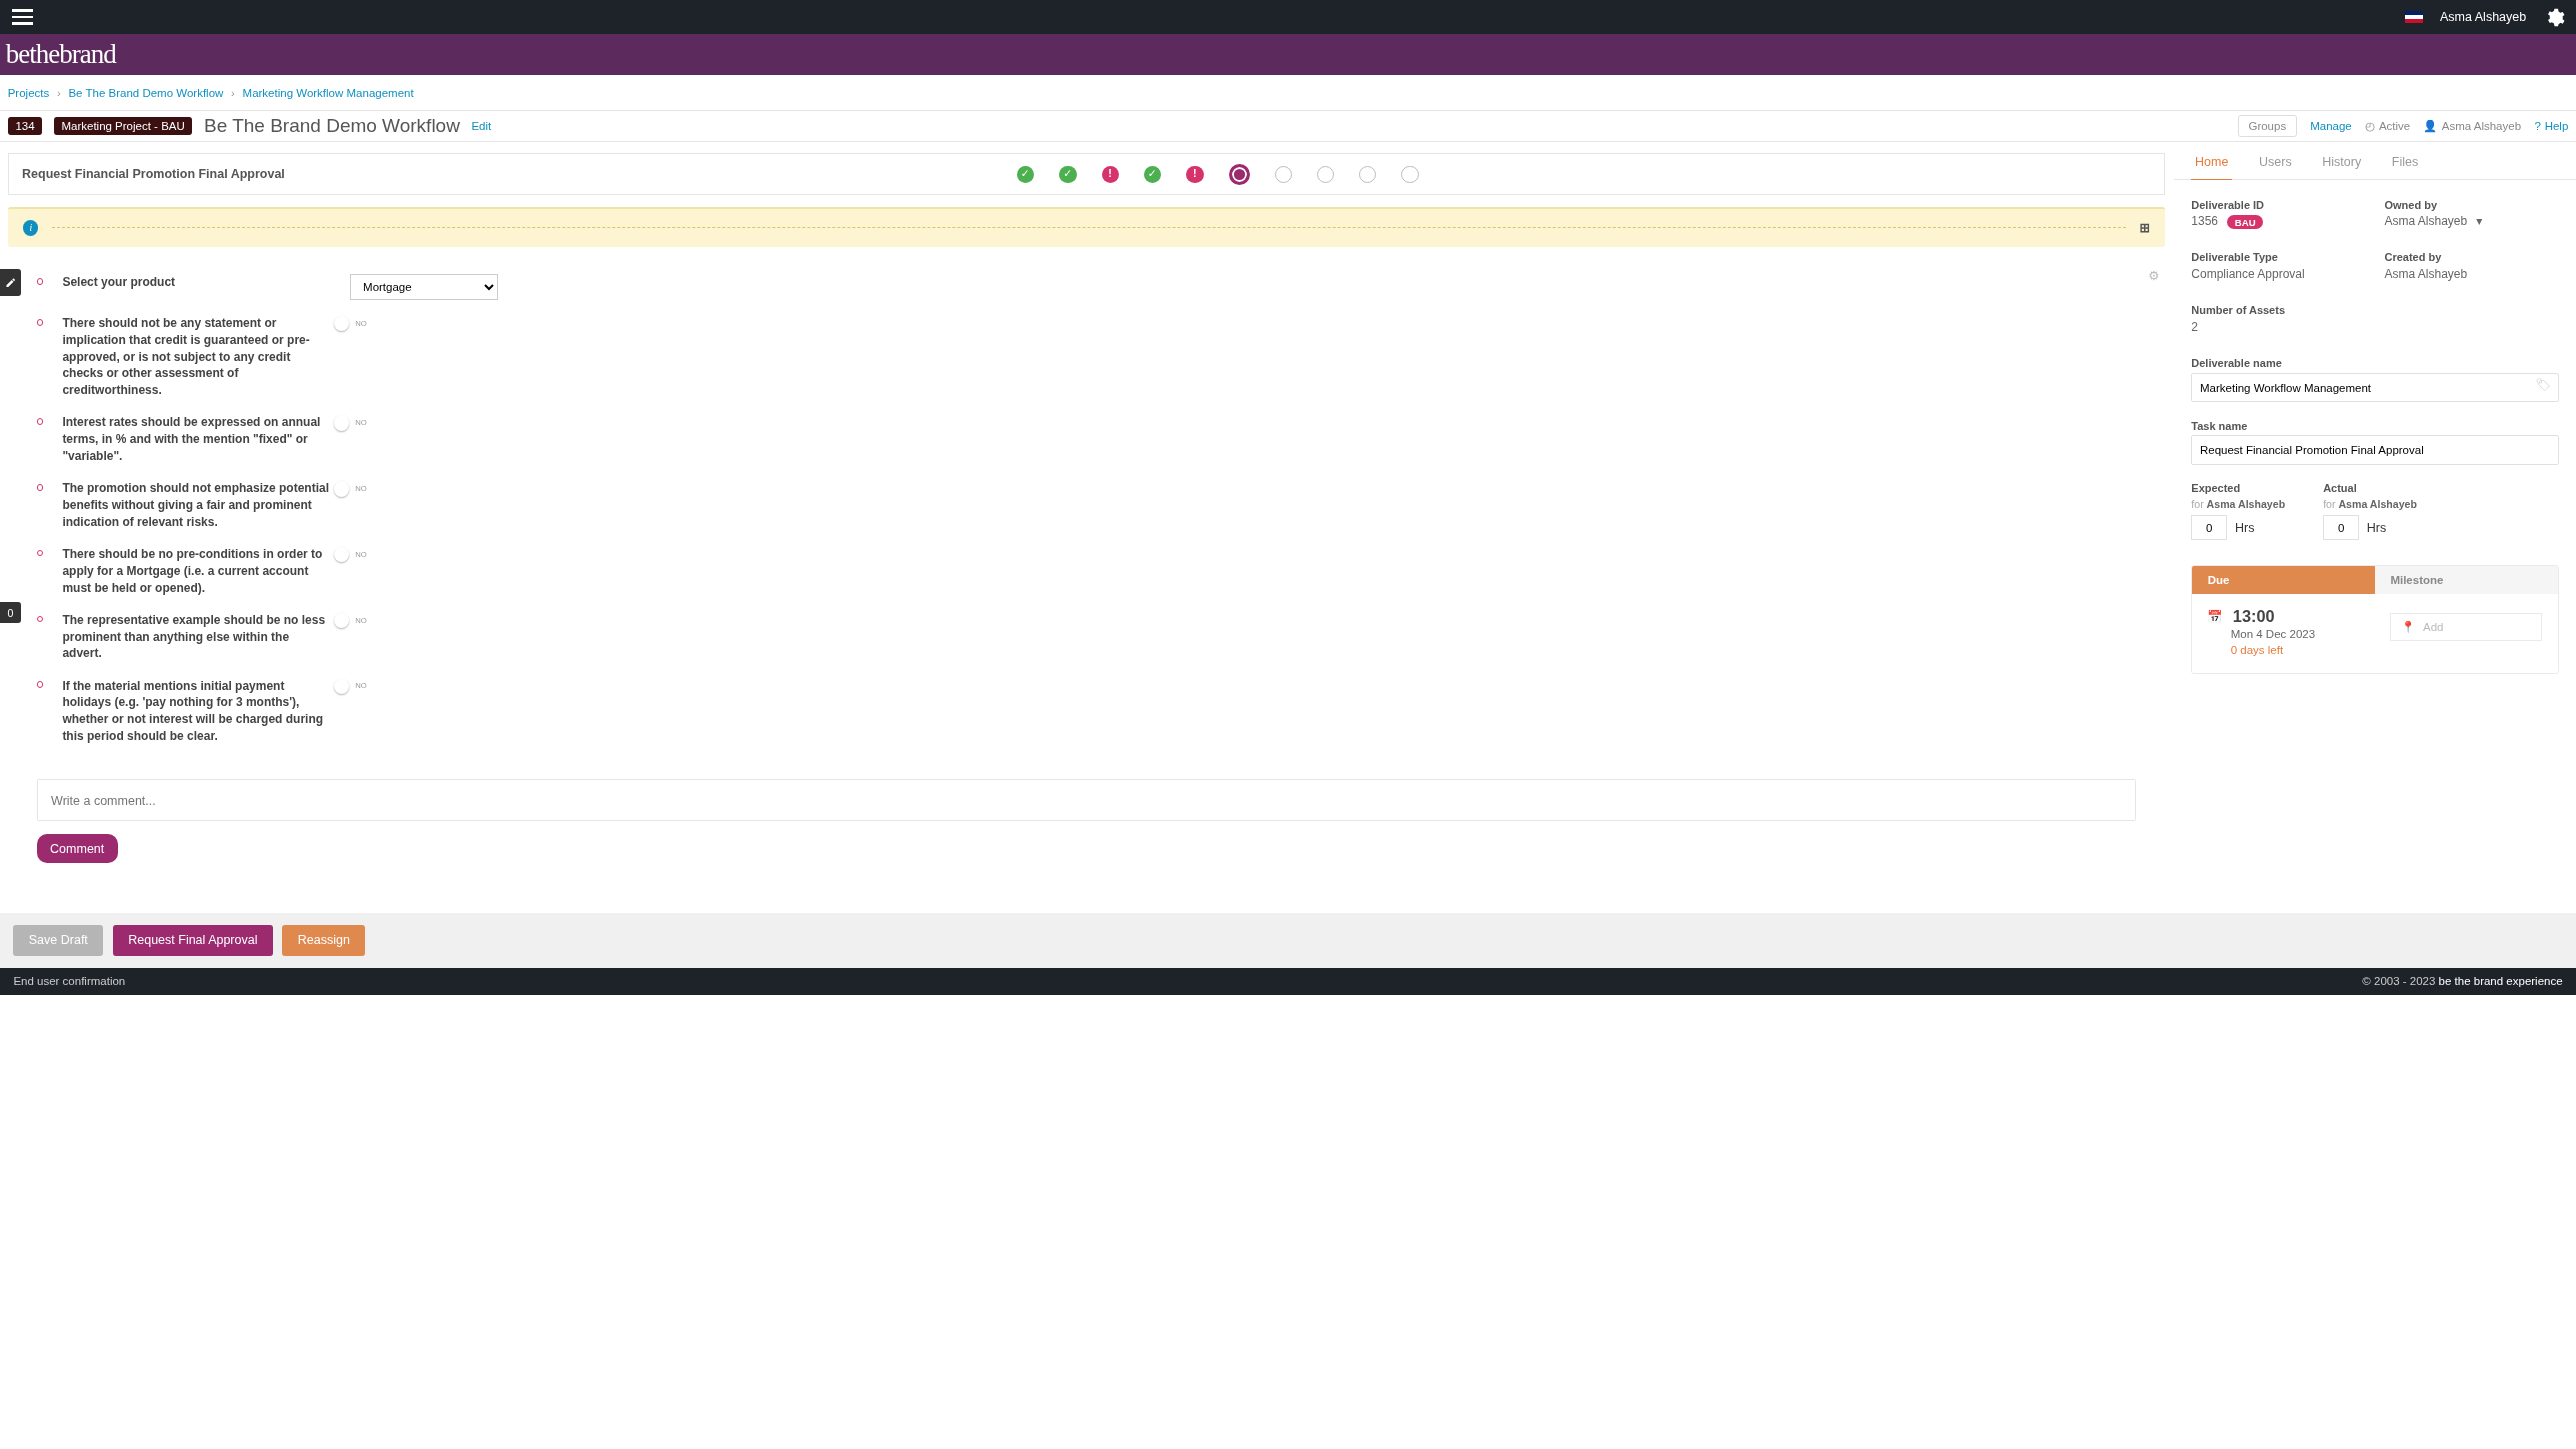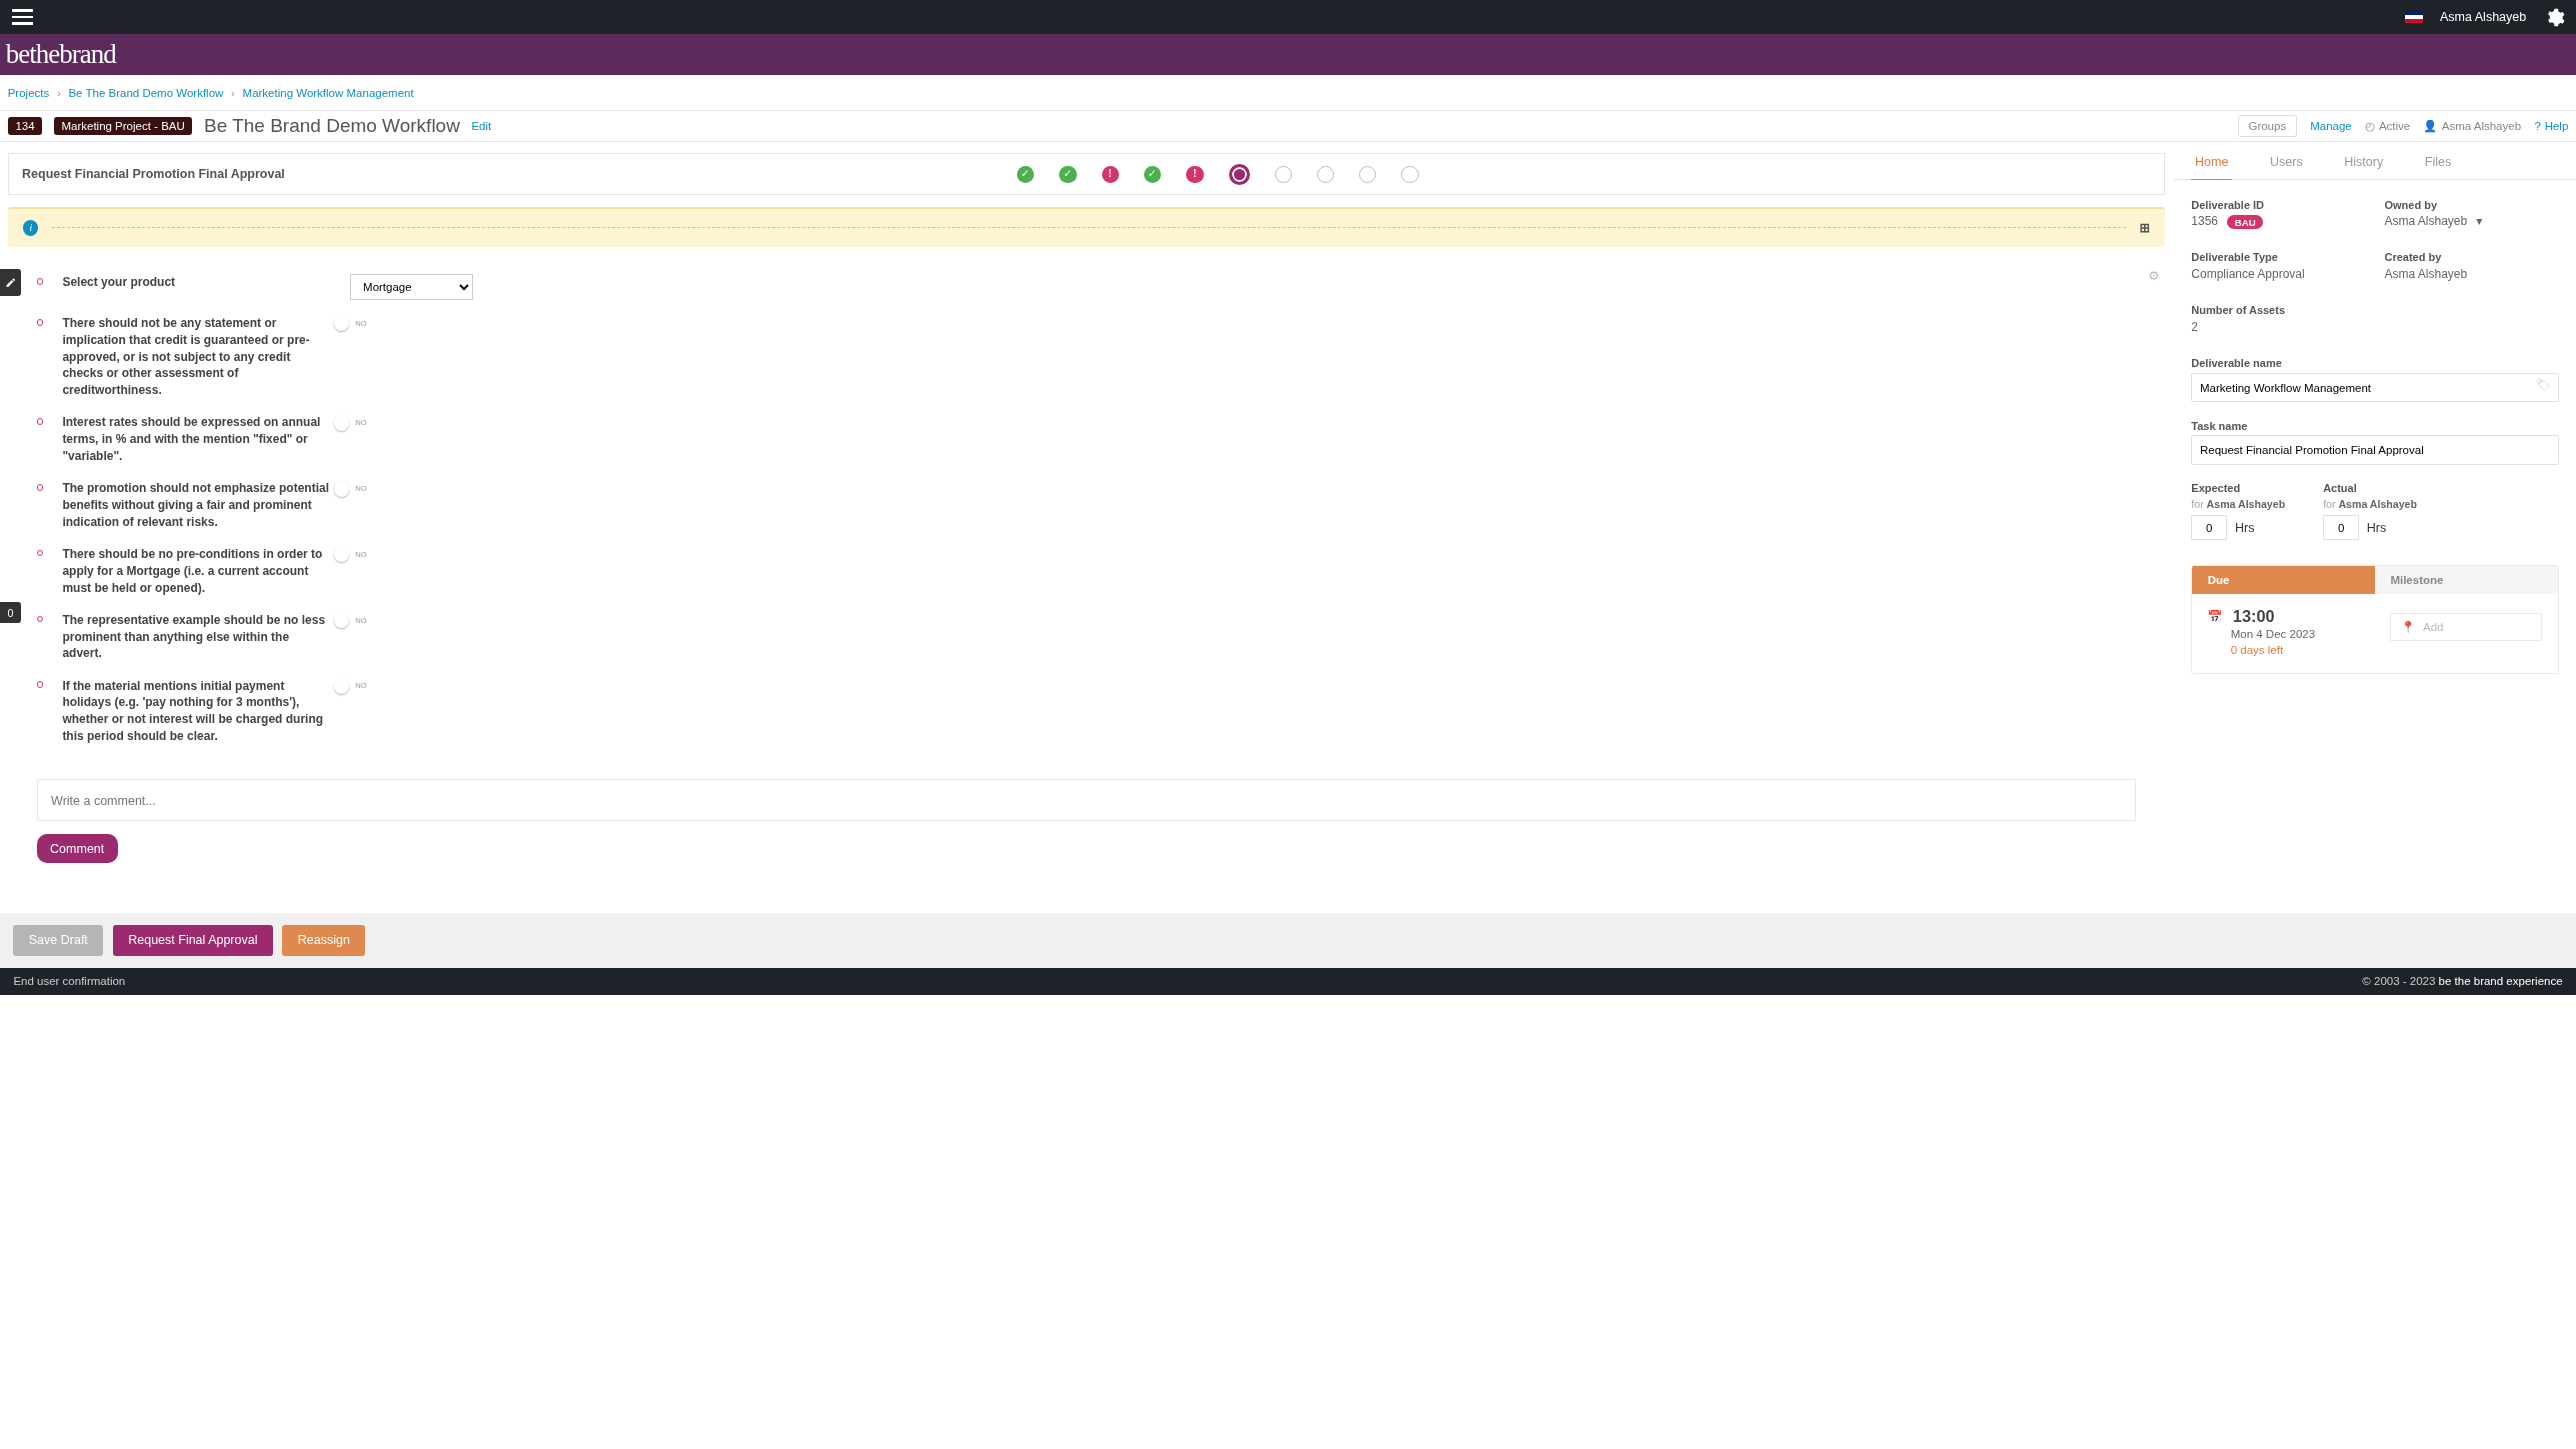--- a/index.html
+++ b/index.html
@@ -58,37 +58,37 @@
 .banner-line { flex: 1; height: 1px; border-top: 1px dashed #d4c56e; margin: 0 13.4px; }
 .banner-plus { color: #555; cursor: pointer; font-weight: bold; }
 
 
 .form-area { position: relative; padding: 9.6px 29px; }
 .gear-small { position: absolute; top: 3.8px; right: 5.8px; color: #bbb; cursor: pointer; font-size: 12.5px; }
 .form-row { display: flex; gap: 19px; margin-bottom: 15.4px; align-items: flex-start; }
 .row-bullet { width: 6.7px; height: 6.7px; border: 1.4px solid #d6336c; border-radius: 50%; margin-top: 3.8px; flex-shrink: 0; }
 .row-label { width: 269px; font-weight: 600; color: #444; font-size: 12px; line-height: 1.4; }
 .row-control { flex: 1; }
-select.product-select { border: 1px solid #ccc; padding: 4.8px 7.7px; width: 123px; font-size: 11.5px; background: #fff; }
+select.product-select { border: 1px solid #ccc; padding: 4.8px 7.7px; width: 148px; font-size: 11.5px; background: #fff; }
 .toggle { width: 38px; height: 17.3px; background: #e8e8e8; border-radius: 9.6px; position: relative; box-shadow: inset 0 1px 1.9px rgba(0,0,0,.15); cursor: pointer; }
 .toggle::before { content: "NO"; font-size: 7.7px; color: #999; position: absolute; left: 4.8px; top: 3.8px; }
 .toggle::after { content: ""; width: 15.4px; height: 15.4px; background: #fff; border-radius: 50%; position: absolute; right: 1px; top: 1px; box-shadow: 0 1px 1.9px rgba(0,0,0,.3); }
 
 
 .side-edit { position: fixed; left: 0; top: 269px; width: 21px; height: 27px; background: #333; display: flex; align-items: center; justify-content: center; border-radius: 0 2.9px 2.9px 0; cursor: pointer; }
 .side-edit svg { fill: #fff; width: 11.5px; height: 11.5px; }
 .side-count { position: fixed; left: 0; top: 602px; width: 21px; height: 21px; background: #333; color: #fff; display: flex; align-items: center; justify-content: center; border-radius: 0 2.9px 2.9px 0; font-size: 10.6px; }
 
 
 .comment-area { padding: 9.6px 29px; }
 .comment-input { width: 100%; border: 1px solid #e5e5e5; border-radius: 1.9px; padding: 13.4px; font-size: 12.5px; font-family: inherit; resize: none; height: 42px; }
 .comment-btn { background: #9c2a6f; color: #fff; border: none; padding: 7.7px 13.4px; border-radius: 10px; margin-top: 9.6px; cursor: pointer; font-size: 12.5px; }
 
 
-.tabs { display: flex; border-bottom: 1px solid #e5e5e5; padding: 7.7px 17.3px 0; gap: 34px; }
+.tabs { display: flex; border-bottom: 1px solid #e5e5e5; padding: 7.7px 17.3px 0; gap: 23px; }
 .tab { padding: 5.8px 3.8px 9.6px; font-size: 12.5px; color: #999; cursor: pointer; }
 .tab.active { color: #e87a3a; font-weight: 400; border-bottom: 1.9px solid #e87a3a; margin-bottom: -1px; }
 .panel-body { padding: 19px 17.3px; }
 .meta-row { display: flex; margin-bottom: 23px; gap: 19px; }
 .meta-col { width: 48%; }
 .meta-label { font-size: 11px; color: #555; font-weight: 600; margin-bottom: 3.8px; }
 .meta-value { font-size: 12px; color: #666; }
 .bau-pill { background: #d6336c; color: #fff; font-size: 9.6px; padding: 1.9px 7.7px; border-radius: 8.6px; margin-left: 5.8px; font-weight: 600; }
 .chev-down { margin-left: 5.8px; cursor: pointer; }
 .field-wrap { margin-bottom: 17.3px; }

